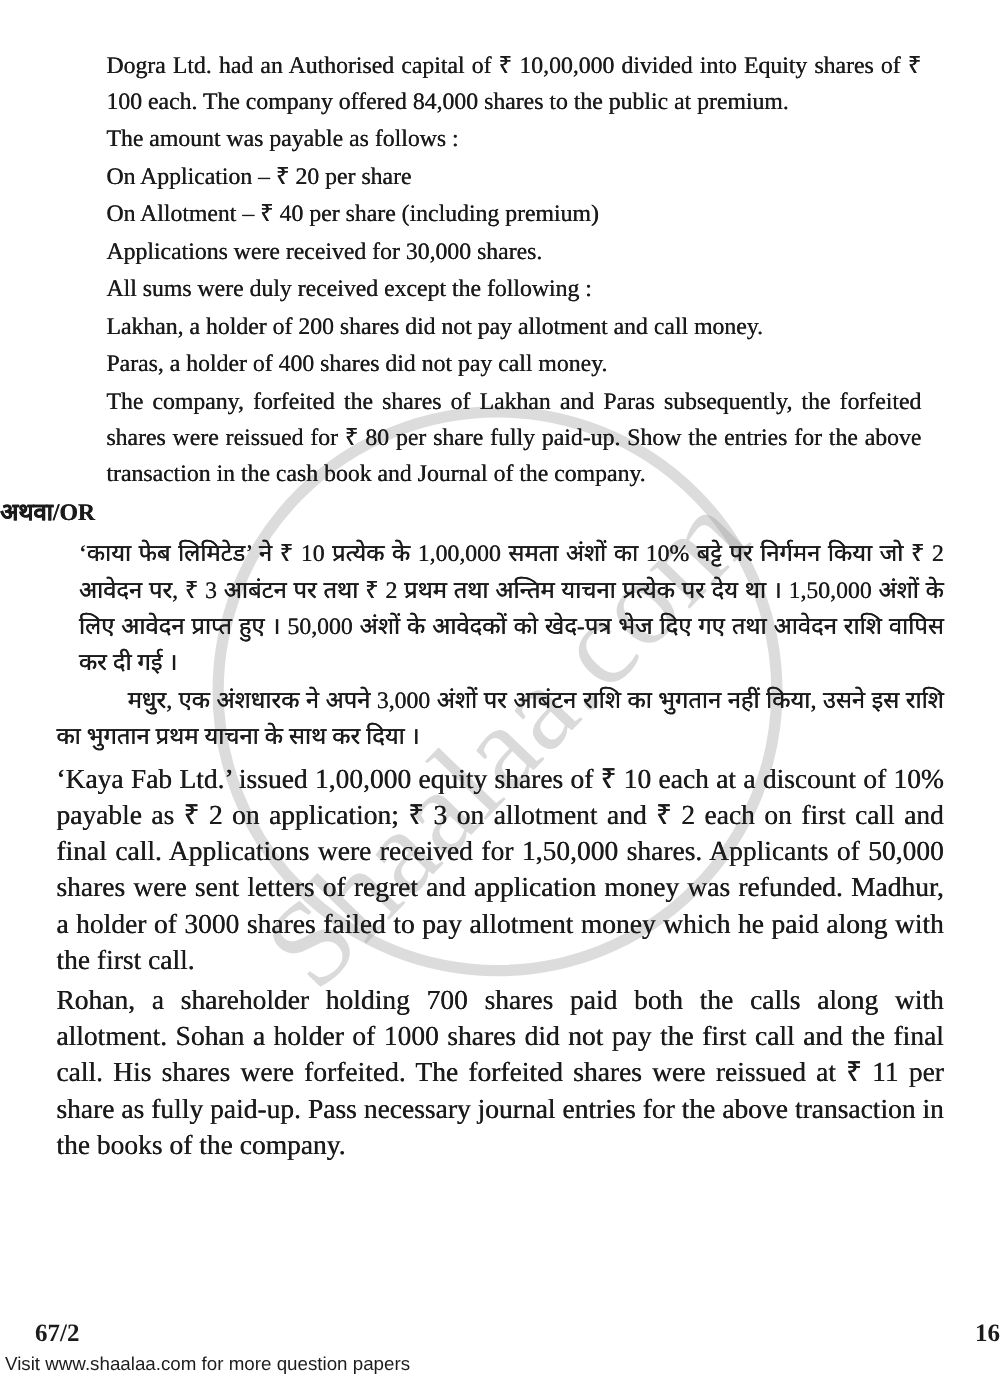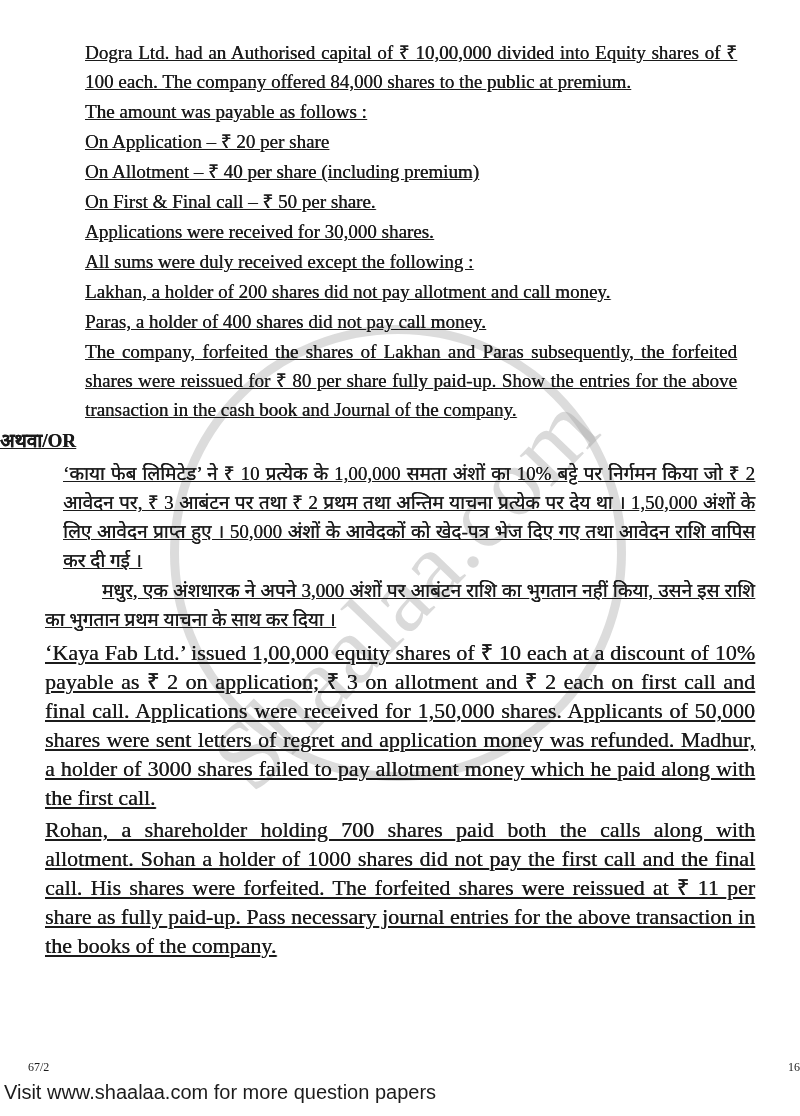--- a/index.html
+++ b/index.html
@@ -24,21 +24,21 @@
     position:absolute;
     left:405px;top:592px;
     transform:translate(-50%,-50%) rotate(-46deg);
     font-family:"Liberation Serif", serif;
     font-size:97px;
     letter-spacing:1px;
     color:rgba(148,148,148,0.35);
     white-space:nowrap;
   }
   
-  .content{position:absolute;left:0;top:38px;width:800px;text-decoration:underline;}
+  .content{position:absolute;left:0;top:38px;width:800px;}
   .sec1{margin:0 63px 0 85px;}
   .sec1 p{
     margin:0 0 1px 0;
     font-size:19px;line-height:29px;
     text-align:justify;
     text-shadow:0.3px 0 0 currentColor;
   }
   h3.or{
     margin:2px 0 2px 0;
     text-align:left;
@@ -58,48 +58,47 @@
   .sec2{margin:4px 45px 0 45px;}
   .sec2 p{
     margin:0 0 3px 0;
     font-size:22px;line-height:29px;
     text-align:justify;
     text-shadow:0.3px 0 0 currentColor;
   }
   
   .pageinfo{
     position:absolute;left:0;top:1058px;width:800px;
-    font-size:12px;font-weight:normal;line-height:18px;
+    font-size:20px;font-weight:bold;line-height:18px;
   }
   .pageinfo .code{position:absolute;left:28px;top:0;}
   .pageinfo .num{display:block;text-align:right;}
   .promo{
     position:absolute;left:4px;top:1079px;
     font-family:"Liberation Sans", sans-serif;
-    font-size:20px;line-height:26px;
+    font-size:15px;line-height:26px;
     color:#1c1c1c;
     white-space:nowrap;
   }
 </style>
 </head>
 <body>
 
 <div class="page">
 
   <div class="wm-ring"></div>
   <div class="wm-text">Shaalaa.com</div>
 
   <div class="content">
 
     <section class="sec1">
       <p>Dogra Ltd. had an Authorised capital of ₹ 10,00,000 divided into Equity shares of ₹ 100 each. The company offered 84,000 shares to the public at premium.</p>
       <p>The amount was payable as follows :</p>
       <p>On Application – ₹ 20 per share</p>
       <p>On Allotment – ₹ 40 per share (including premium)</p>
-      <p>On First &amp; Final call – ₹ 50 per share.</p>
       <p>Applications were received for 30,000 shares.</p>
       <p>All sums were duly received except the following :</p>
       <p>Lakhan, a holder of 200 shares did not pay allotment and call money.</p>
       <p>Paras, a holder of 400 shares did not pay call money.</p>
       <p>The company, forfeited the shares of Lakhan and Paras subsequently, the forfeited shares were reissued for ₹ 80 per share fully paid-up. Show the entries for the above transaction in the cash book and Journal of the company.</p>
     </section>
 
     <h3 class="or">अथवा/OR</h3>
 
     <section class="hindi">

